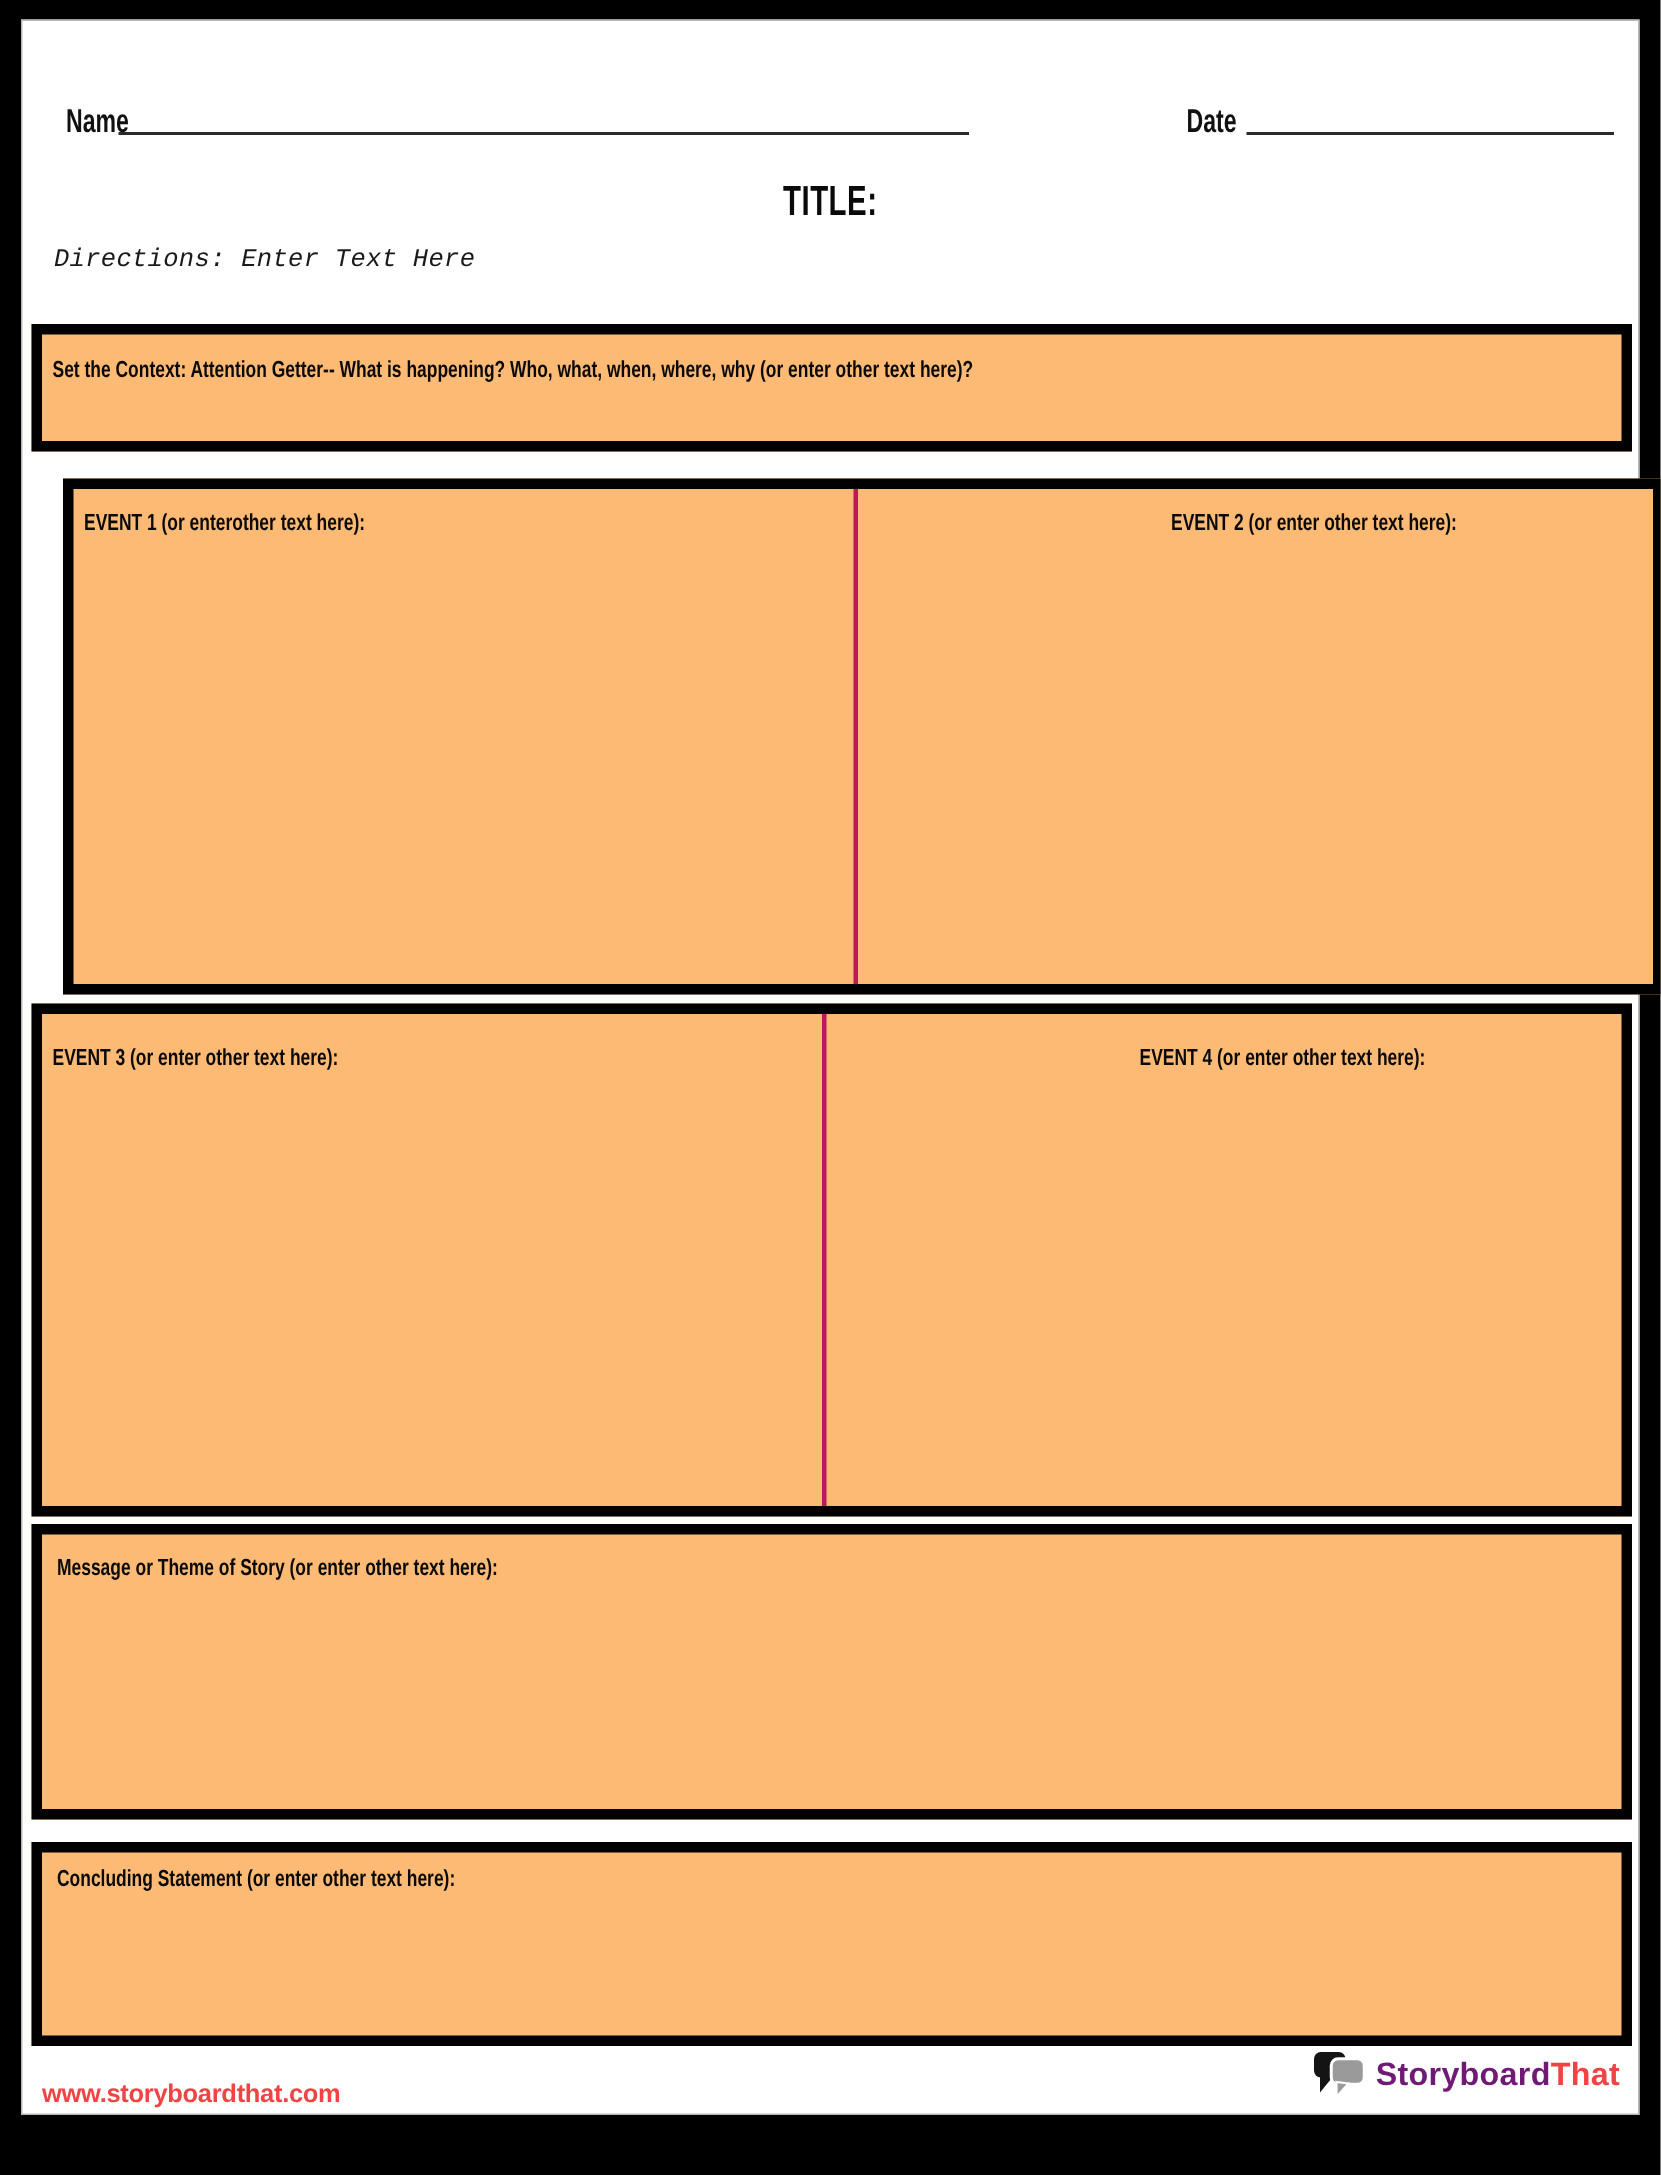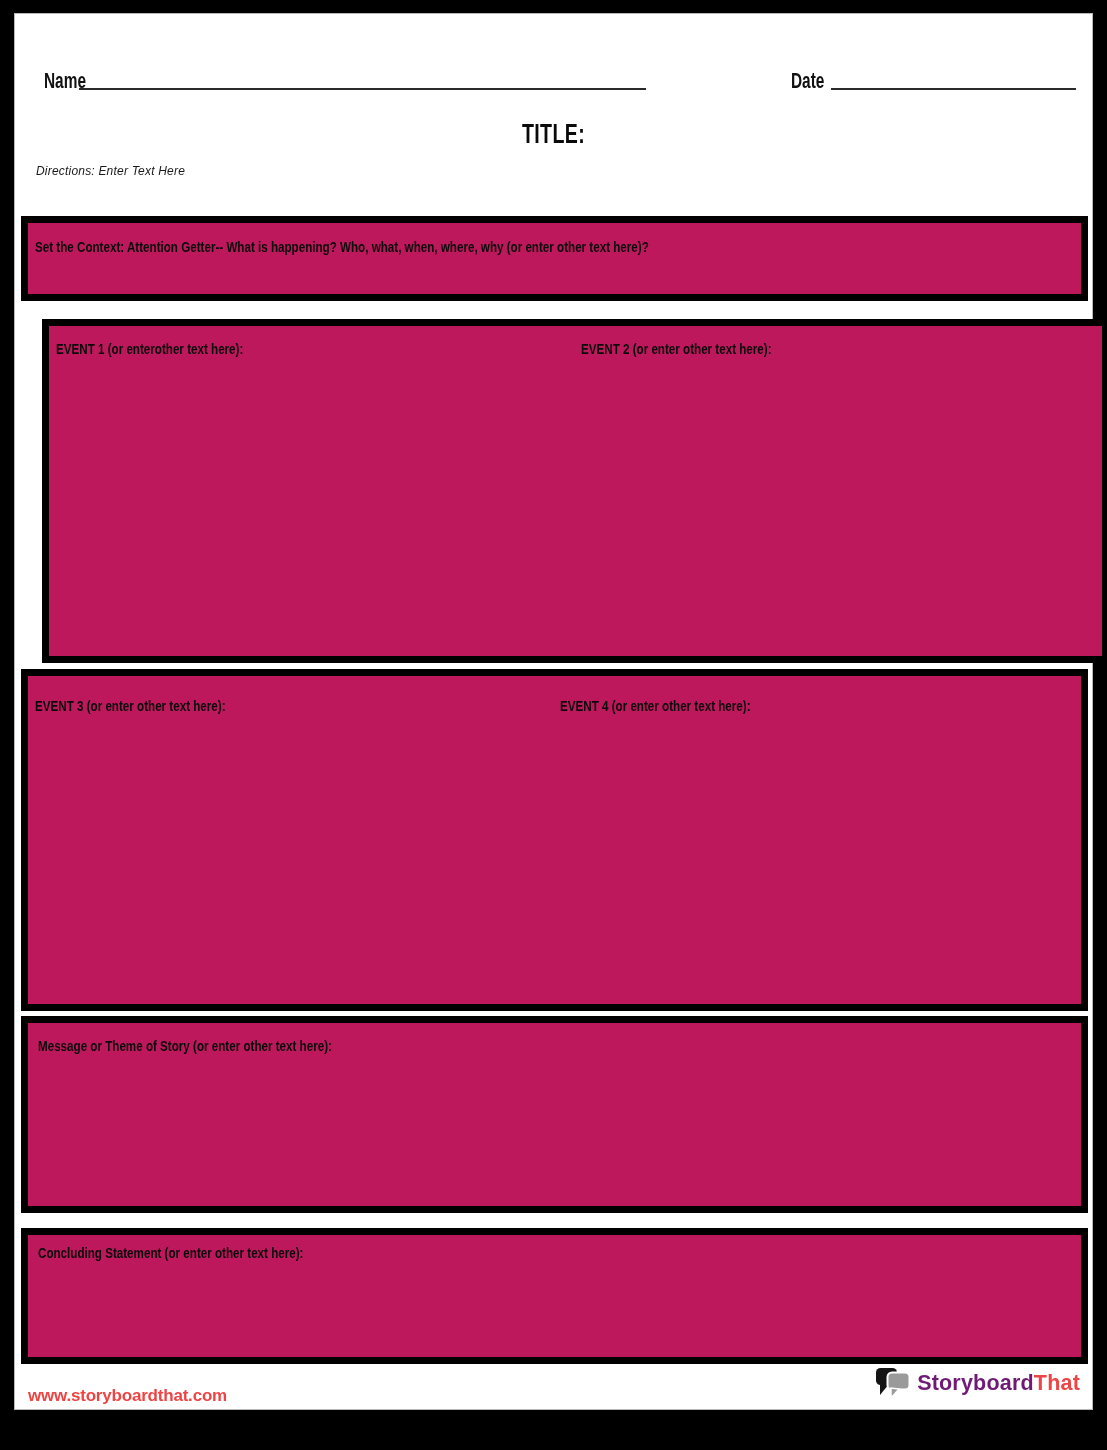--- a/index.html
+++ b/index.html
@@ -34,37 +34,37 @@
   .date-line { left: 816px; width: 245px; }
   .page-title {
     position: absolute; left: 0; top: 104px; width: 100%;
     text-align: center;
     font-weight: 700; font-size: 28px; color: #0a0a0a;
     transform: scaleX(0.70); transform-origin: 50% 0;
     letter-spacing: 0.5px;
   }
   .directions {
     position: absolute; left: 21px; top: 150px;
-    font-family: Liberation Sans, sans-serif;
-    font-style: italic; font-size: 12px; color: #1a1a1a;
+    font-family: Liberation Mono, monospace;
+    font-style: italic; font-size: 17px; color: #1a1a1a;
     letter-spacing: 0.2px;
   }
   
   .bigbox {
     position: absolute; left: 6px; width: 1067px;
     border: 7px solid #000000;
     box-sizing: border-box;
-    background: #be185d;
+    background: #fdba74;
   }
   .context-box   { top: 202px;  height: 85px; }
   .events-row    { display: flex; }
   .events-row-1  { top: 305px;  height: 344px; margin-left: 21px; }
   .events-row-2  { top: 655px;  height: 342px; }
   .event-cell    { width: 520px; box-sizing: border-box; position: relative; }
-  .event-cell.right { flex: 1; border-left: 5px solid #be185d; }
+  .event-cell.right { flex: 1; border-left: 3px solid #be185d; text-align: right; }
   .theme-box     { top: 1002px; height: 197px; }
   .conclusion-box{ top: 1214px; height: 136px; }
 
   .box-label {
     font-weight: 700; font-size: 15.5px; color: #0a0a0a;
     transform: scaleX(0.75); transform-origin: 0 0;
     white-space: nowrap;
   }
   .lbl-context    { margin: 15px 0 0 7px; }
   .lbl-event-r1   { margin: 14px 0 0 7px; }

